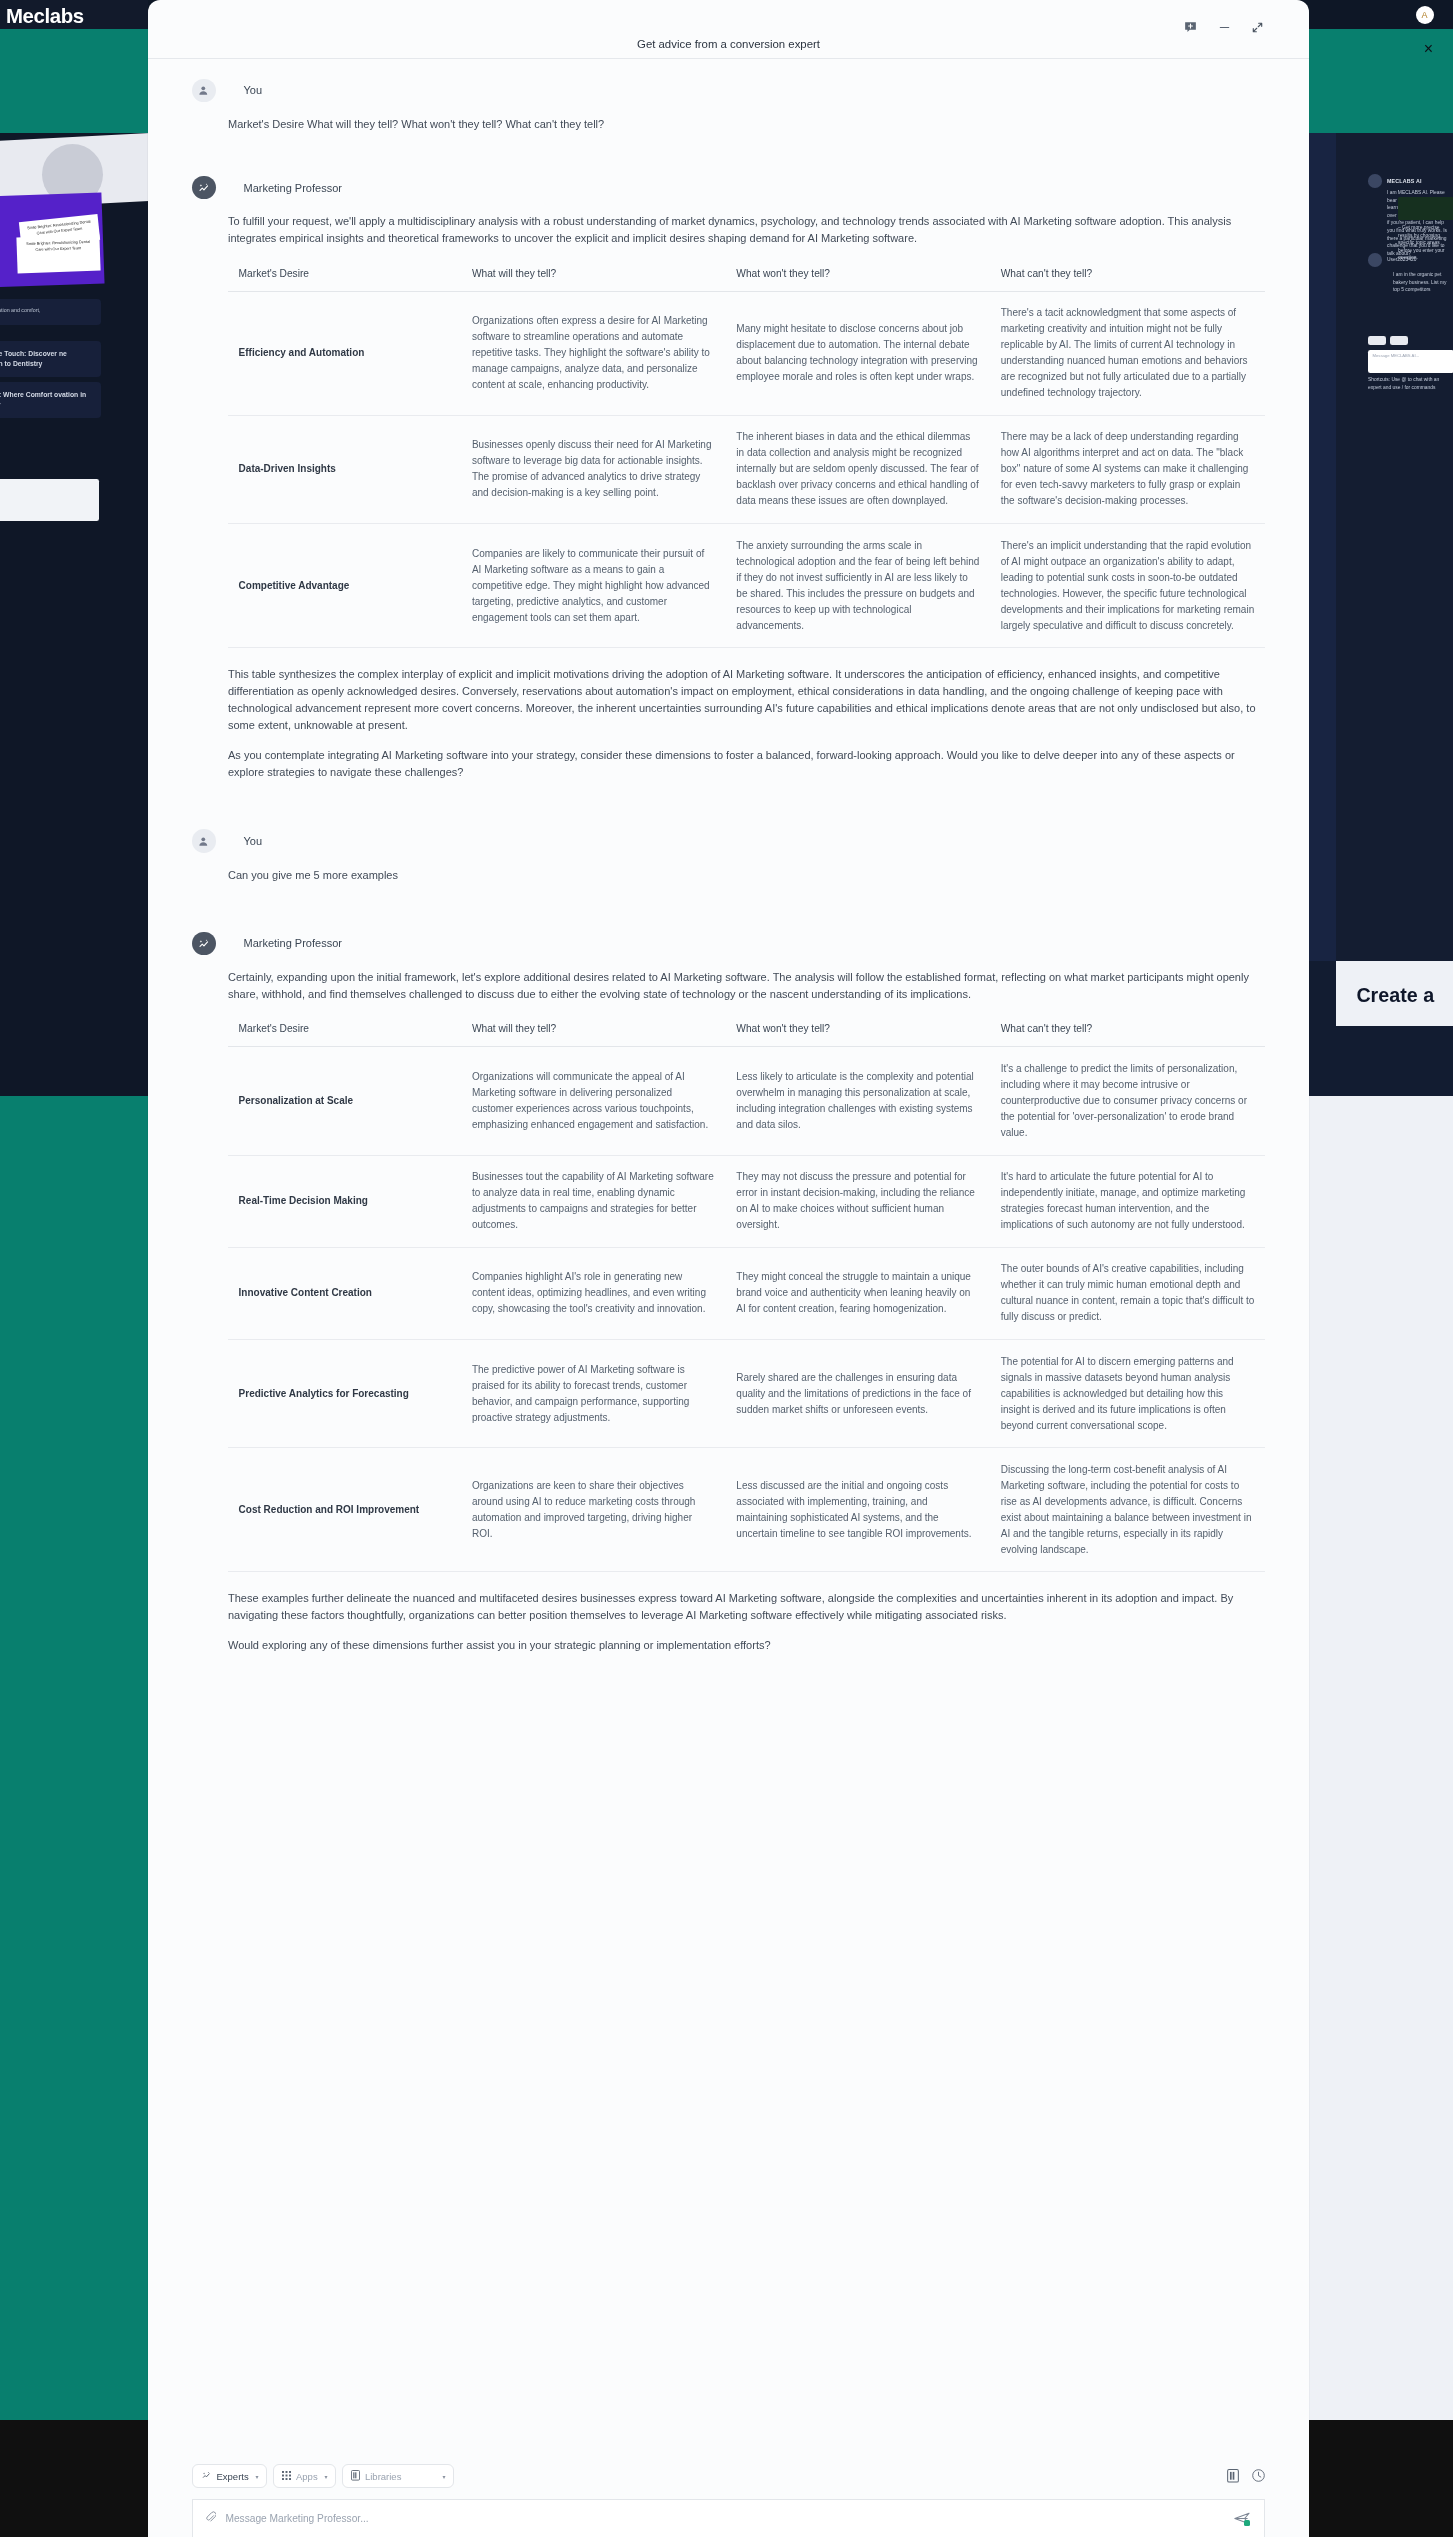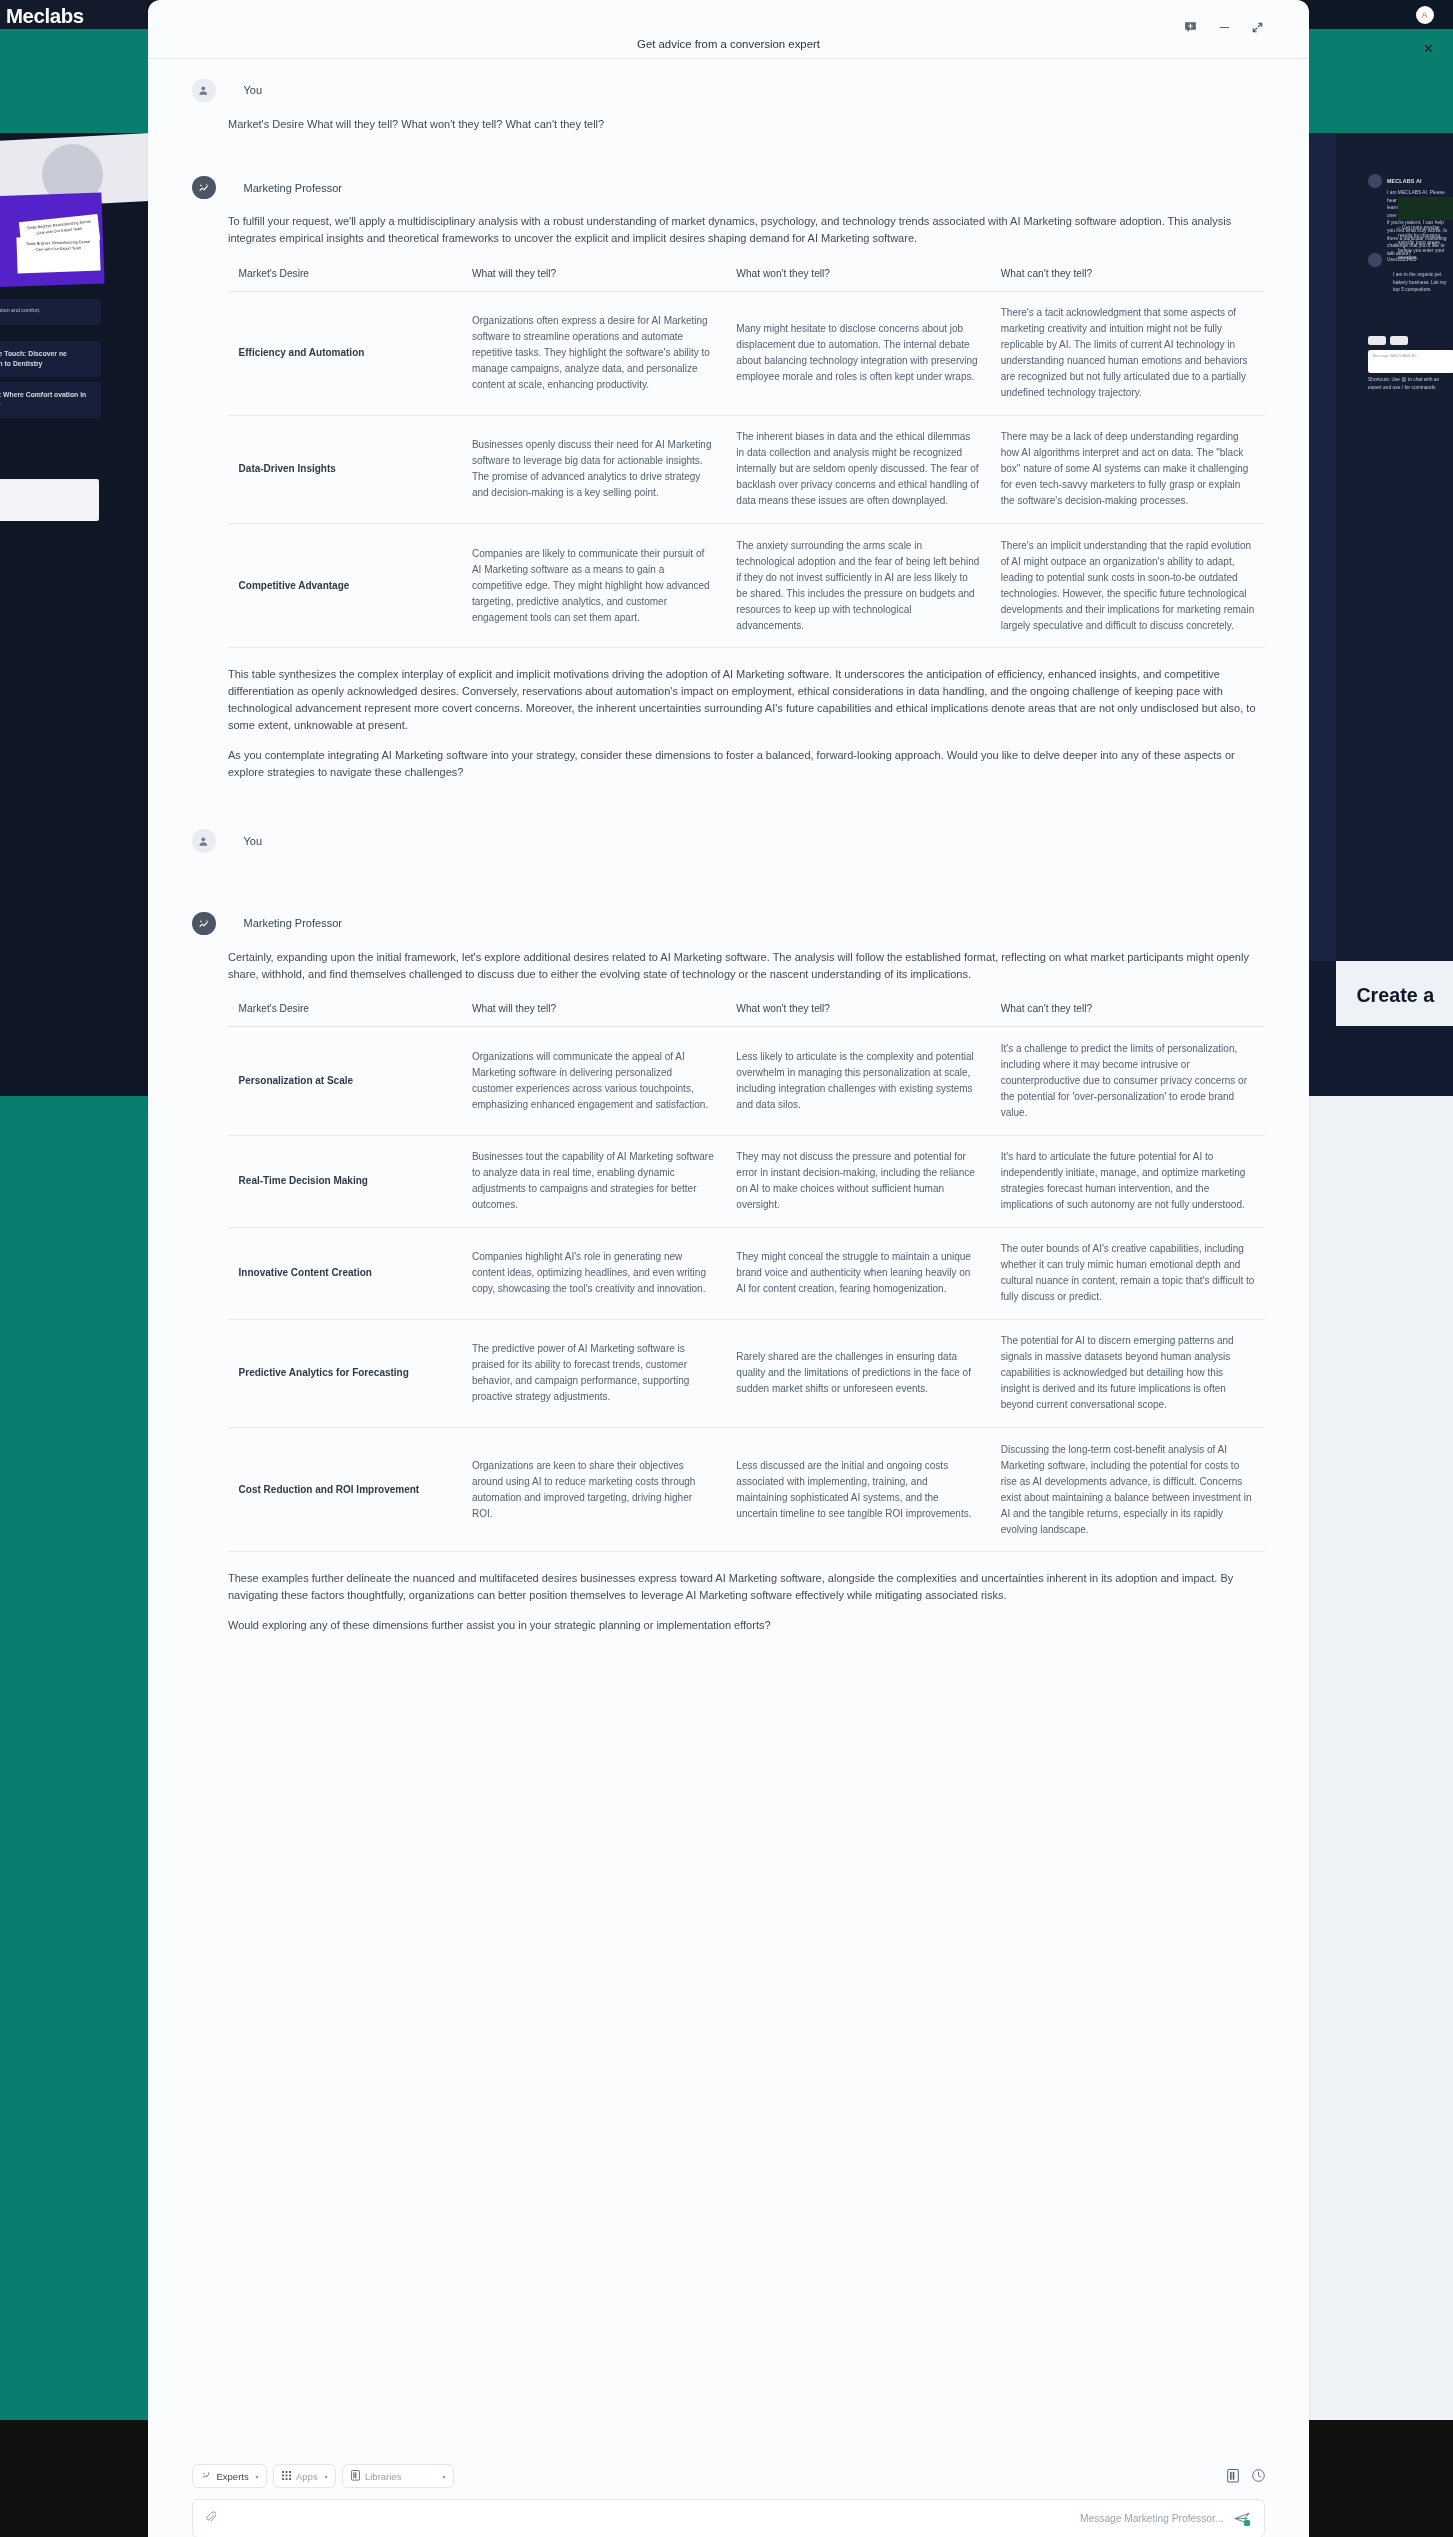--- a/index.html
+++ b/index.html
@@ -197,22 +197,22 @@
     background: #fff; font-size: 9.5px; color: #3b4654; cursor: pointer;
   }
   .chip.dim { color: #9aa3b0; }
   .chip.lib { width: 112px; justify-content: flex-start; }
   .chip .caret { margin-left: auto; font-size: 6px; color: #8c94a1; }
   .chip .caret.n { margin-left: 1.5px; }
   .chip-right {
     position: absolute; right: 0; top: 4.5px; display: flex; gap: 13px; align-items: center;
   }
   .inputbar {
-    margin-top: 10.6px; height: 39px; border: 0.8px solid #e3e6ea; border-radius: 6px;
-    background: #fff; display: flex; align-items: center; padding: 1px 12px; gap: 9px; text-align: right;
+    margin-top: 10.6px; height: 39px; border: 0.8px solid #e3e6ea; border-radius: 0;
+    background: #fff; display: flex; align-items: center; padding: 1px 12px; gap: 9px;
   }
   .inputbar .ph { font-size: 10.2px; color: #9aa3b0; flex: 1; }
   .send { width: 19.7px; height: 19.7px; display: flex; align-items: center; justify-content: center; }
   .send-badge {
     position: absolute; width: 6px; height: 6px; border-radius: 1.5px; background: #1ea97c;
     margin-left: 10.6px; margin-top: 9px;
   }
   .fb-wrap { display: flex; justify-content: center; margin-top: 16.7px; }
   .fb-btn {
     display: flex; align-items: center; gap: 9px;
@@ -384,20 +384,23 @@
       <div class="msg">
         <div class="msg-head">
           <div class="av user">
             <svg width="10.6" height="10.6" viewBox="0 0 14 14">
                 <circle cx="7" cy="4.4" r="2.5" fill="#72798a"></circle>
                 <path d="M1.8 13c0-3 2.4-4.6 5.2-4.6S12.2 10 12.2 13z" fill="#72798a"></path>
               </svg>
           </div>
           <div class="msg-name">You</div>
         </div>
+        <div class="msg-body">
+          <p class="tight">Can you give me 5 more examples</p>
+        </div>
       </div>
 
       <div class="spacer-lg"></div>
 
       <div class="msg">
         <div class="msg-head">
           <div class="av bot">
             <svg width="13.6" height="13.6" viewBox="0 0 18 18">
               <path d="M4 12.5l3-3 2.2 2.2L14 6.5" stroke="#fff" stroke-width="1.5" fill="none" stroke-linecap="round" stroke-linejoin="round"></path>
               <path d="M5.2 4.3l.5 1.1 1.1.5-1.1.5-.5 1.1-.5-1.1-1.1-.5 1.1-.5z" fill="#fff"></path>

